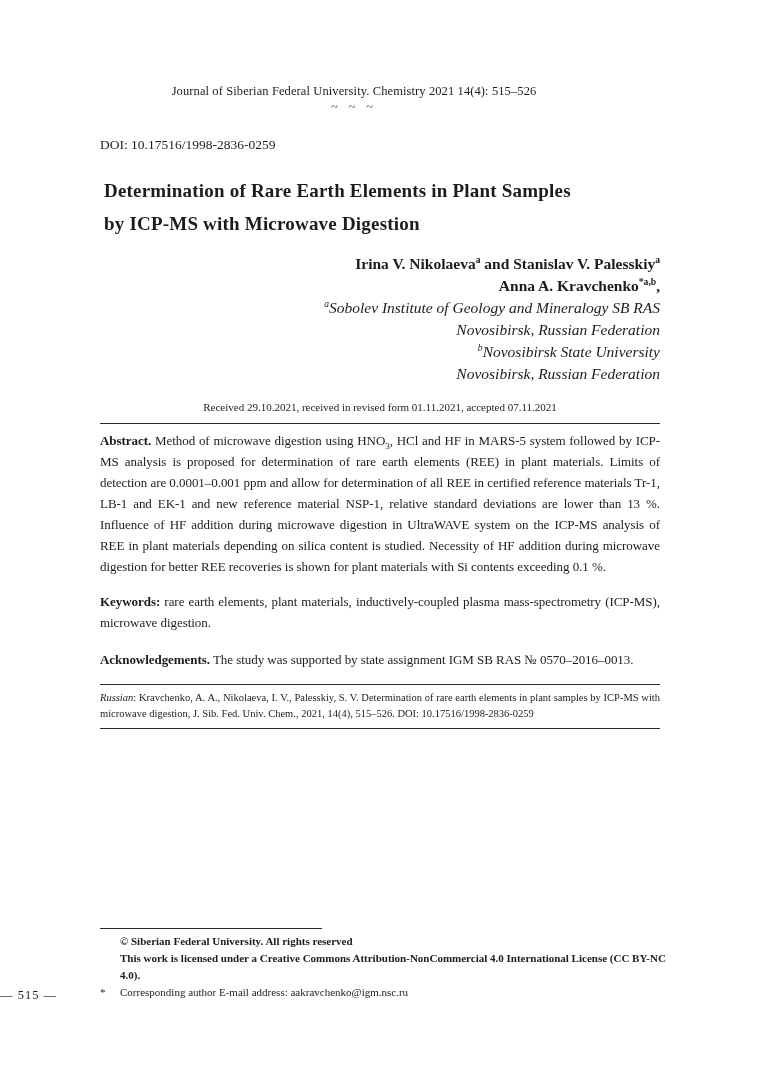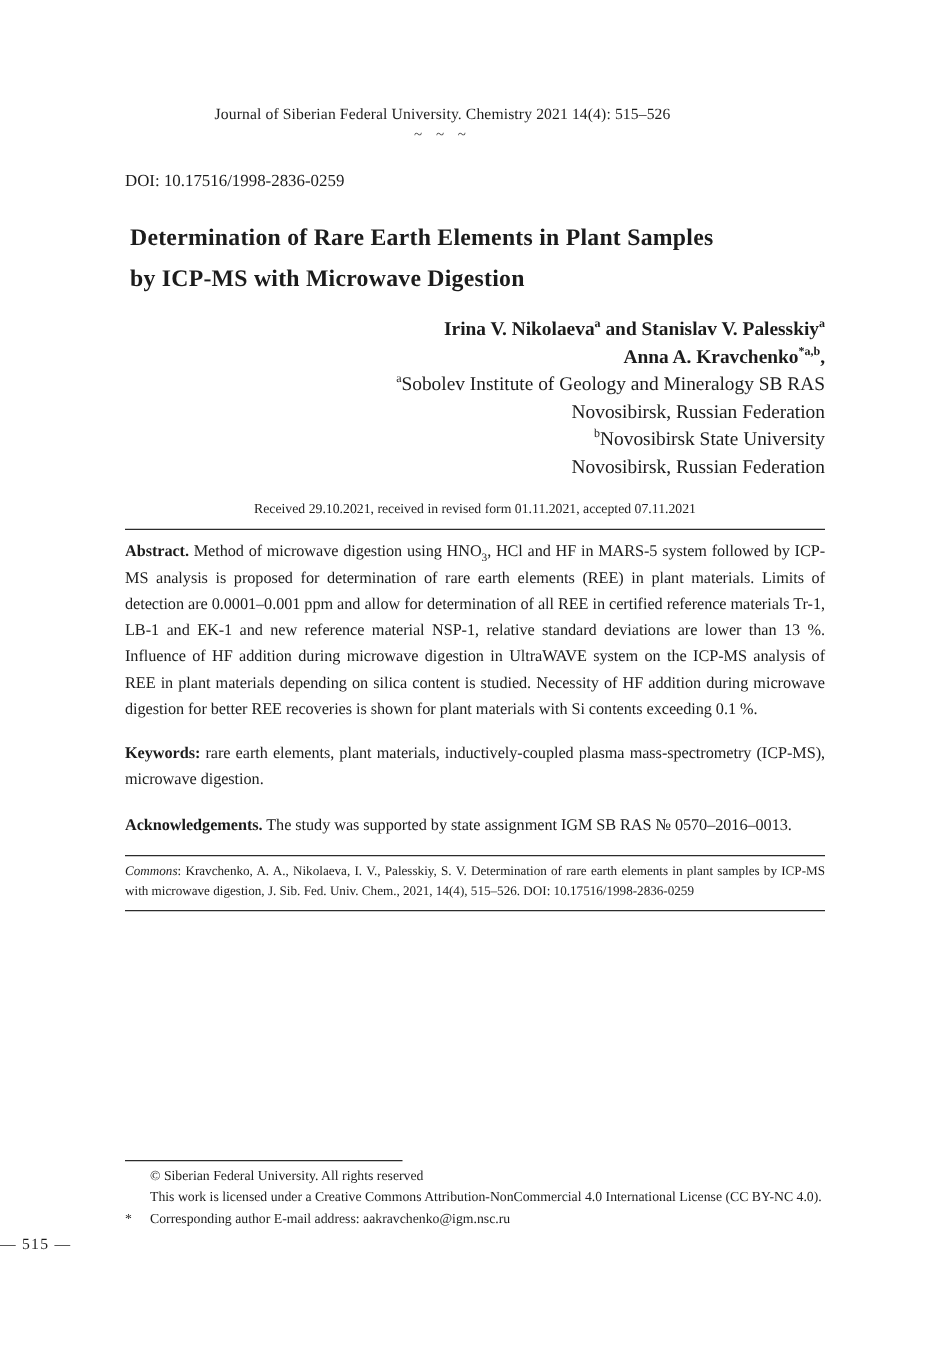--- a/index.html
+++ b/index.html
@@ -38,21 +38,21 @@
     font-weight: bold;
     letter-spacing: 0.2px;
   }
   .authors {
     margin-top: 13px;
     text-align: right;
     font-size: 15.5px;
     line-height: 22px;
   }
   .author-line { font-weight: bold; }
-  .affil-line  { }
+  .affil-line  { font-style: italic; }
   .authors sup, .affil-line sup {
     font-size: 62%;
     line-height: 0;
   }
   .received {
     margin-top: 16px;
     text-align: center;
     font-size: 11px;
     padding-bottom: 10px;
     border-bottom: 1px solid #2b2b2b;
@@ -84,21 +84,21 @@
     top: 928px;
     width: 588px;
     font-size: 11px;
     line-height: 17px;
   }
   .footnote-rule {
     width: 222px;
     border-top: 1px solid #2b2b2b;
     margin-bottom: 4px;
   }
-  .fn-indent { padding-left: 20px; }
+  .fn-indent { padding-left: 20px; font-weight: bold; }
   .fn-star   { position: relative; padding-left: 20px; }
   .fn-star .star { position: absolute; left: 0; top: 0; }
   .pagenum {
     position: absolute;
     top: 988px;
     left: 0;
     width: 760px;
     text-align: left;
     font-size: 12.5px;
     letter-spacing: 1px;
@@ -128,21 +128,21 @@
     </div>
 
     <div class="received">Received 29.10.2021, received in revised form 01.11.2021, accepted 07.11.2021</div>
 
     <p class="body-par abstract"><b>Abstract.</b><span> Method of microwave digestion using HNO</span><sub>3</sub><span>, HCl and HF in MARS-5 system followed by ICP-MS analysis is proposed for determination of rare earth elements (REE) in plant materials. Limits of detection are 0.0001–0.001 ppm and allow for determination of all REE in certified reference materials Tr-1, LB-1 and EK-1 and new reference material NSP-1, relative standard deviations are lower than 13 %. Influence of HF addition during microwave digestion in UltraWAVE system on the ICP-MS analysis of REE in plant materials depending on silica content is studied. Necessity of HF addition during microwave digestion for better REE recoveries is shown for plant materials with Si contents exceeding 0.1 %.</span></p>
 
     <p class="body-par keywords"><b>Keywords:</b><span> rare earth elements, plant materials, inductively-coupled plasma mass-spectrometry (ICP-MS), microwave digestion.</span></p>
 
     <p class="body-par ack"><b>Acknowledgements.</b><span> The study was supported by state assignment IGM SB RAS № 0570–2016–0013.</span></p>
 
-    <div class="citation"><i>Commons</i><span>: Kravchenko, A. A., Nikolaeva, I. V., Palesskiy, S. V. Determination of rare earth elements in plant samples by ICP-MS with microwave digestion, J. Sib. Fed. Univ. Chem., 2021, 14(4), 515–526. DOI: 10.17516/1998-2836-0259</span></div>
+    <div class="citation"><i>Russian</i><span>: Kravchenko, A. A., Nikolaeva, I. V., Palesskiy, S. V. Determination of rare earth elements in plant samples by ICP-MS with microwave digestion, J. Sib. Fed. Univ. Chem., 2021, 14(4), 515–526. DOI: 10.17516/1998-2836-0259</span></div>
 
   </div>
 
   <div class="footnote">
     <div class="footnote-rule"></div>
     <div class="fn-indent">© Siberian Federal University. All rights reserved</div>
     <div class="fn-indent">This work is licensed under a Creative Commons Attribution-NonCommercial 4.0 International License (CC BY-NC 4.0).</div>
     <div class="fn-star"><span class="star">*</span><span>Corresponding author E-mail address: aakravchenko@igm.nsc.ru</span></div>
   </div>
 

